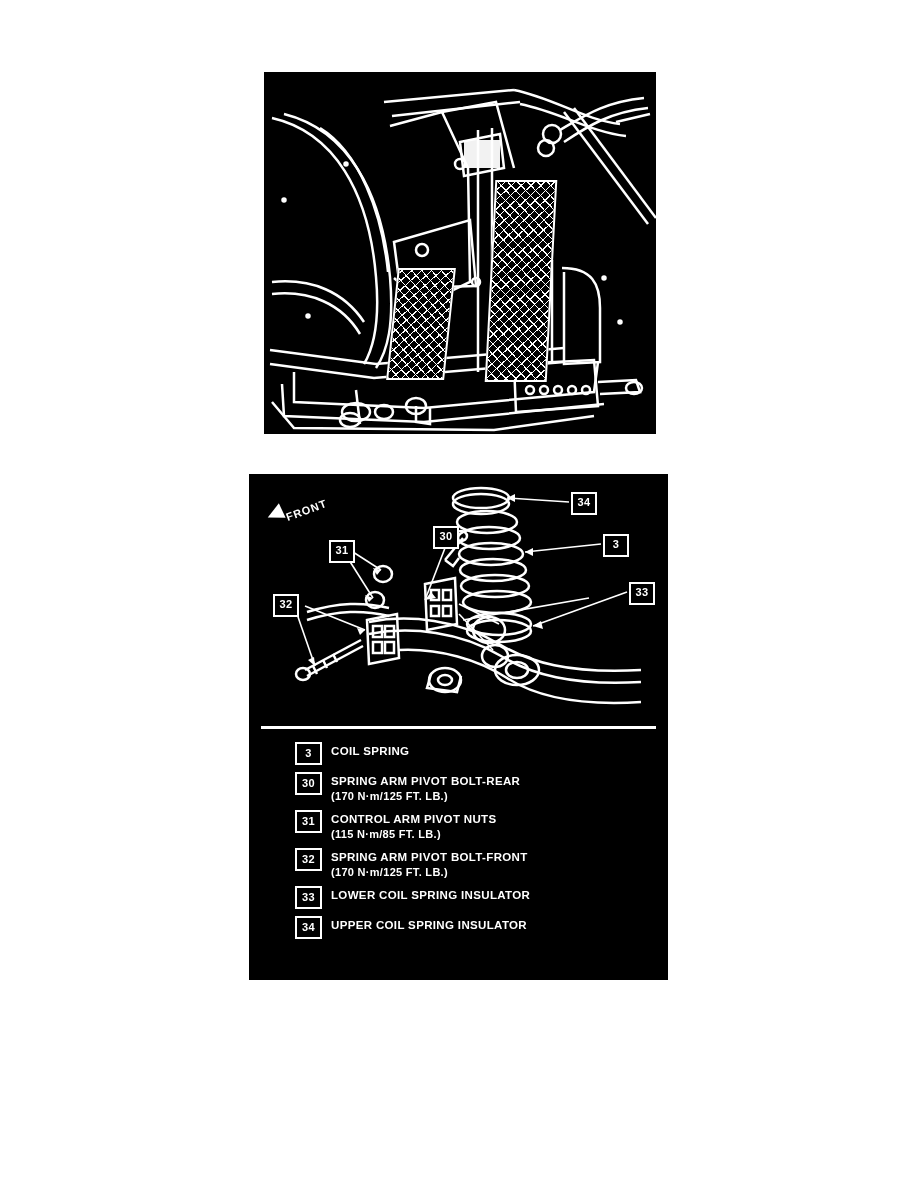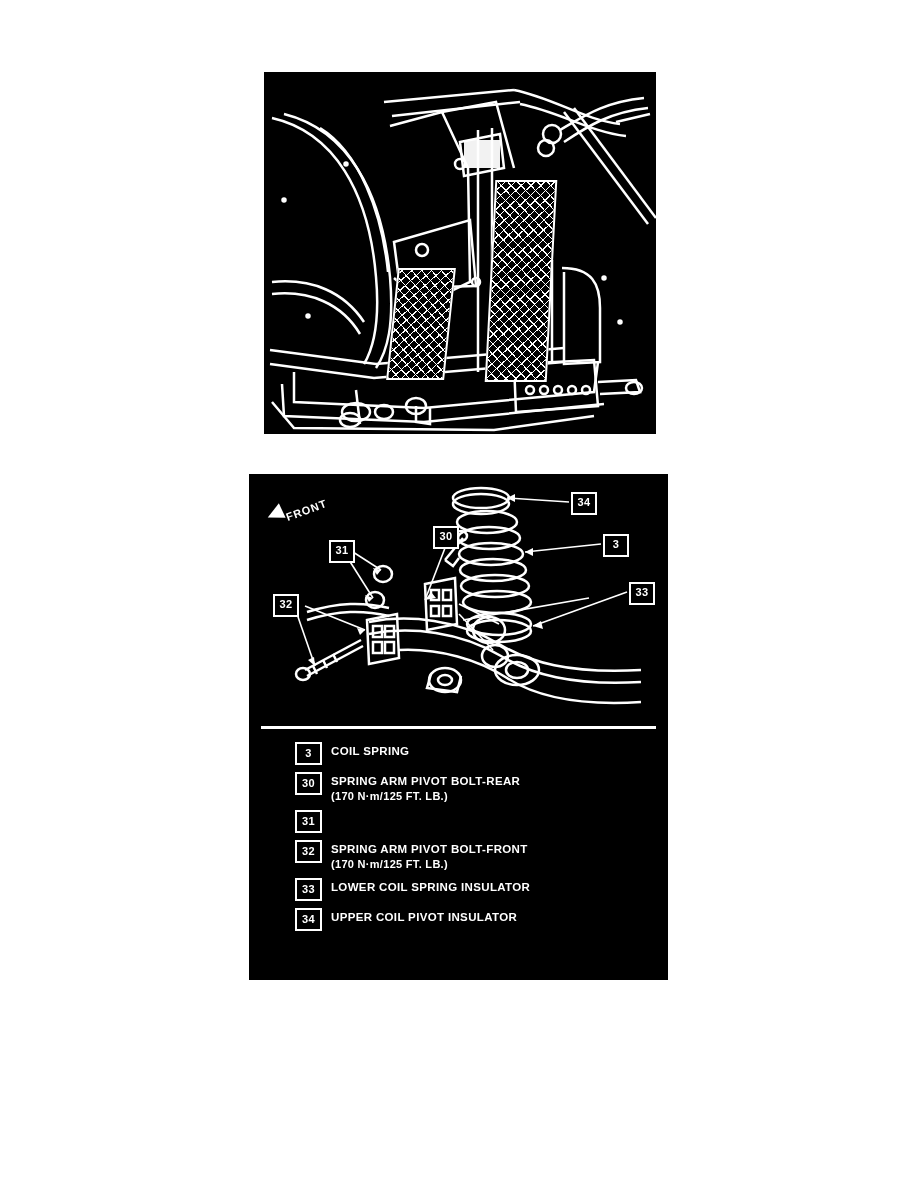--- a/index.html
+++ b/index.html
@@ -346,38 +346,42 @@
     <div class="legend-row">
       <div class="legend-num">30</div>
       <div>
         <div class="legend-text">SPRING ARM PIVOT BOLT-REAR</div>
         <div class="legend-sub">(170 N·m/125 FT. LB.)</div>
       </div>
     </div>
 
     <div class="legend-row">
       <div class="legend-num">31</div>
+      <div>
+        <div class="legend-text">CONTROL ARM PIVOT NUTS</div>
+        <div class="legend-sub">(115 N·m/85 FT. LB.)</div>
+      </div>
     </div>
 
     <div class="legend-row">
       <div class="legend-num">32</div>
       <div>
         <div class="legend-text">SPRING ARM PIVOT BOLT-FRONT</div>
         <div class="legend-sub">(170 N·m/125 FT. LB.)</div>
       </div>
     </div>
 
     <div class="legend-row">
       <div class="legend-num">33</div>
       <div>
         <div class="legend-text">LOWER COIL SPRING INSULATOR</div>
       </div>
     </div>
 
     <div class="legend-row">
       <div class="legend-num">34</div>
       <div>
-        <div class="legend-text">UPPER COIL PIVOT INSULATOR</div>
+        <div class="legend-text">UPPER COIL SPRING INSULATOR</div>
       </div>
     </div>
 
   </div>
 </div>
 
 </body></html>

